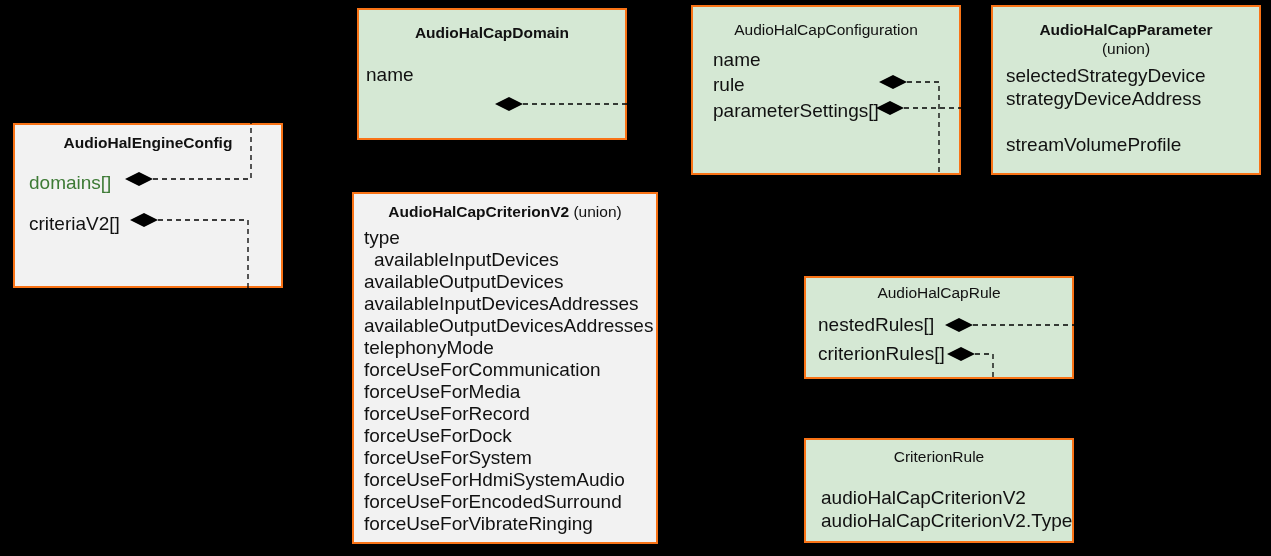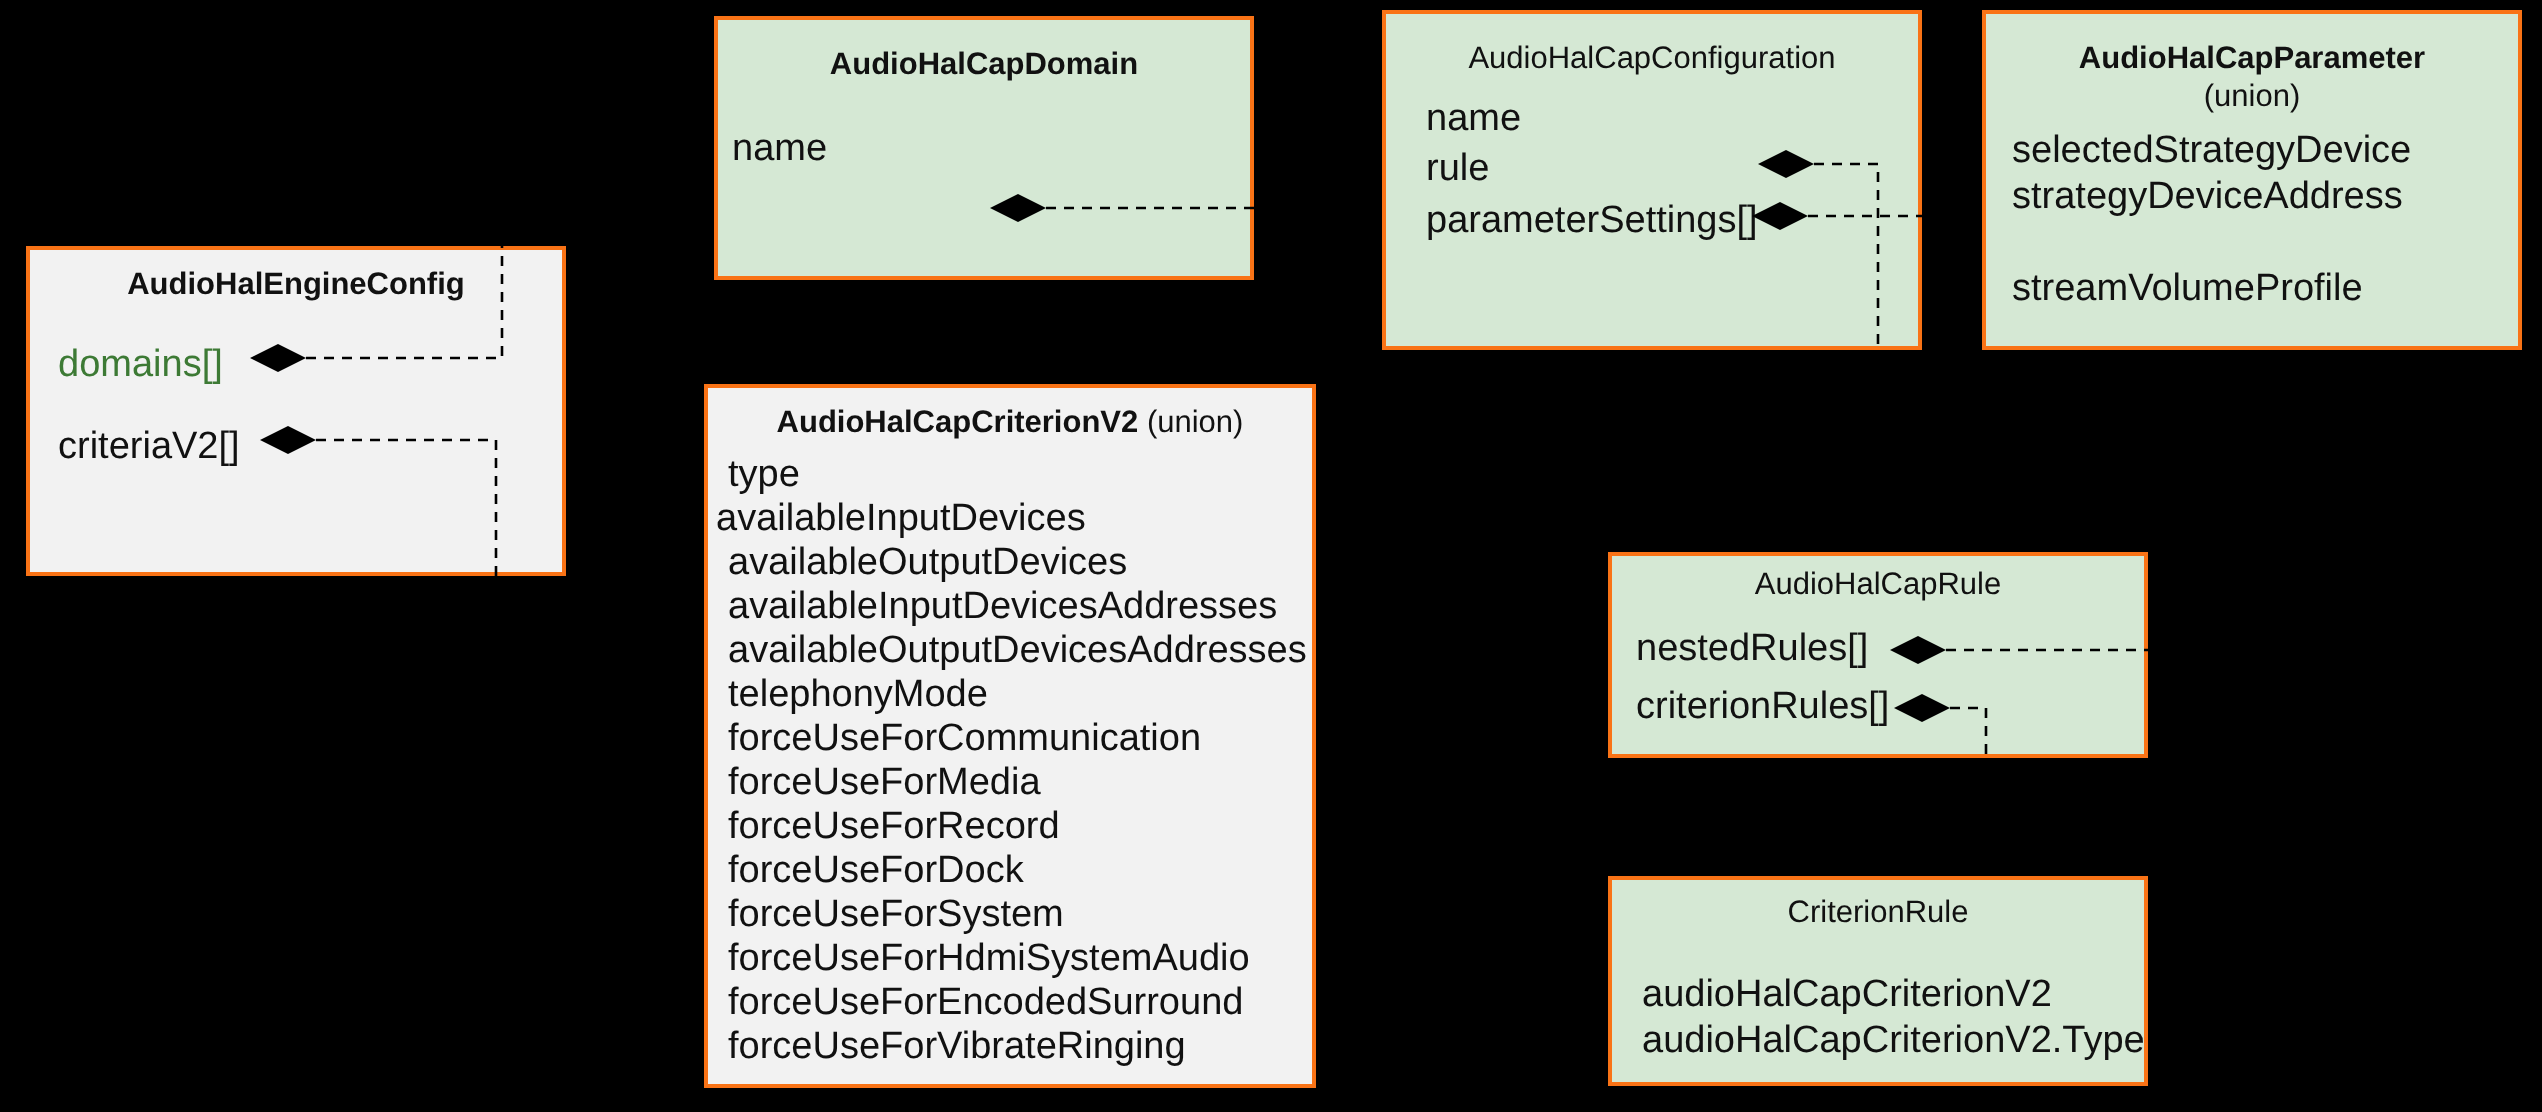--- a/index.html
+++ b/index.html
@@ -88,21 +88,21 @@
     <div class="box-title bold" style="position:absolute; left:0; top:14px; width:100%;">AudioHalCapParameter</div>
     <div class="box-subtitle" style="position:absolute; left:0; top:33px; width:100%;">(union)</div>
     <div class="attr-abs" style="left:13px; top:59px;">selectedStrategyDevice</div>
     <div class="attr-abs" style="left:13px; top:82px;">strategyDeviceAddress</div>
     <div class="attr-abs" style="left:13px; top:128px;">streamVolumeProfile</div>
   </div>
 
   <div class="uml-box gray" style="left:352px; top:192px; width:306px; height:352px;">
     <div class="box-title bold" style="position:absolute; left:0; top:9px; width:100%;"><span>AudioHalCapCriterionV2</span><span class="sub-normal">&nbsp;</span><span class="sub-normal">(union)</span></div>
     <div class="attr-abs" style="left:10px; top:34px;">type</div>
-    <div class="attr-abs" style="left:4px; top:56px;">availableInputDevices</div>
+    <div class="attr-abs" style="left:20px; top:56px;">availableInputDevices</div>
     <div class="attr-abs" style="left:10px; top:78px;">availableOutputDevices</div>
     <div class="attr-abs" style="left:10px; top:100px;text-align:right;">availableInputDevicesAddresses</div>
     <div class="attr-abs" style="left:10px; top:122px;">availableOutputDevicesAddresses</div>
     <div class="attr-abs" style="left:10px; top:144px;">telephonyMode</div>
     <div class="attr-abs" style="left:10px; top:166px;">forceUseForCommunication</div>
     <div class="attr-abs" style="left:10px; top:188px;">forceUseForMedia</div>
     <div class="attr-abs" style="left:10px; top:210px;">forceUseForRecord</div>
     <div class="attr-abs" style="left:10px; top:232px;">forceUseForDock</div>
     <div class="attr-abs" style="left:10px; top:254px;">forceUseForSystem</div>
     <div class="attr-abs" style="left:10px; top:276px;">forceUseForHdmiSystemAudio</div>

